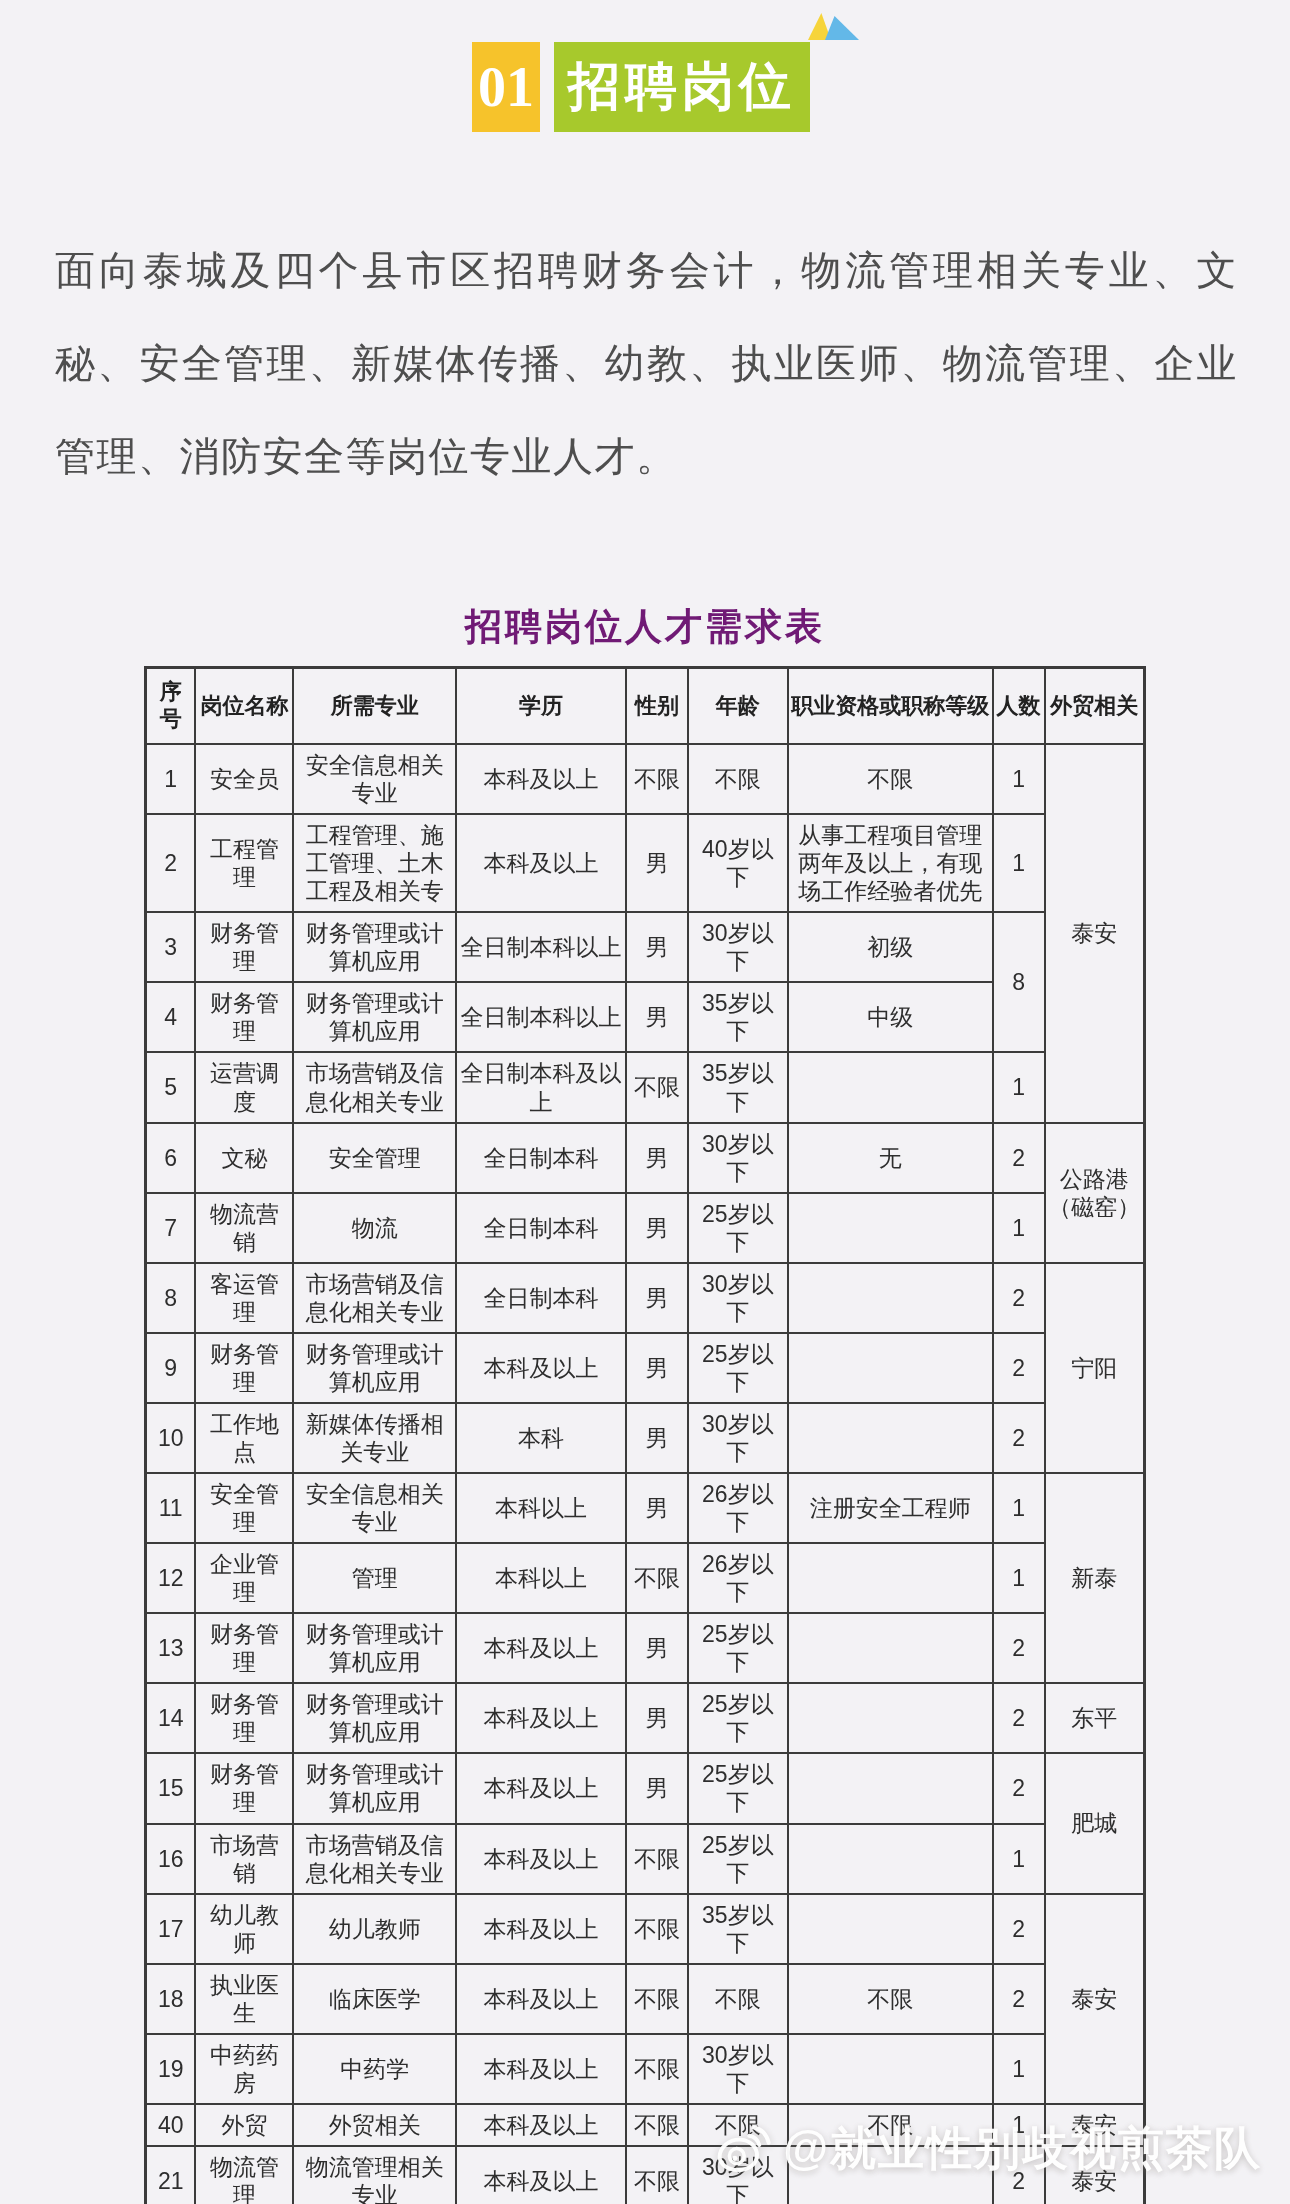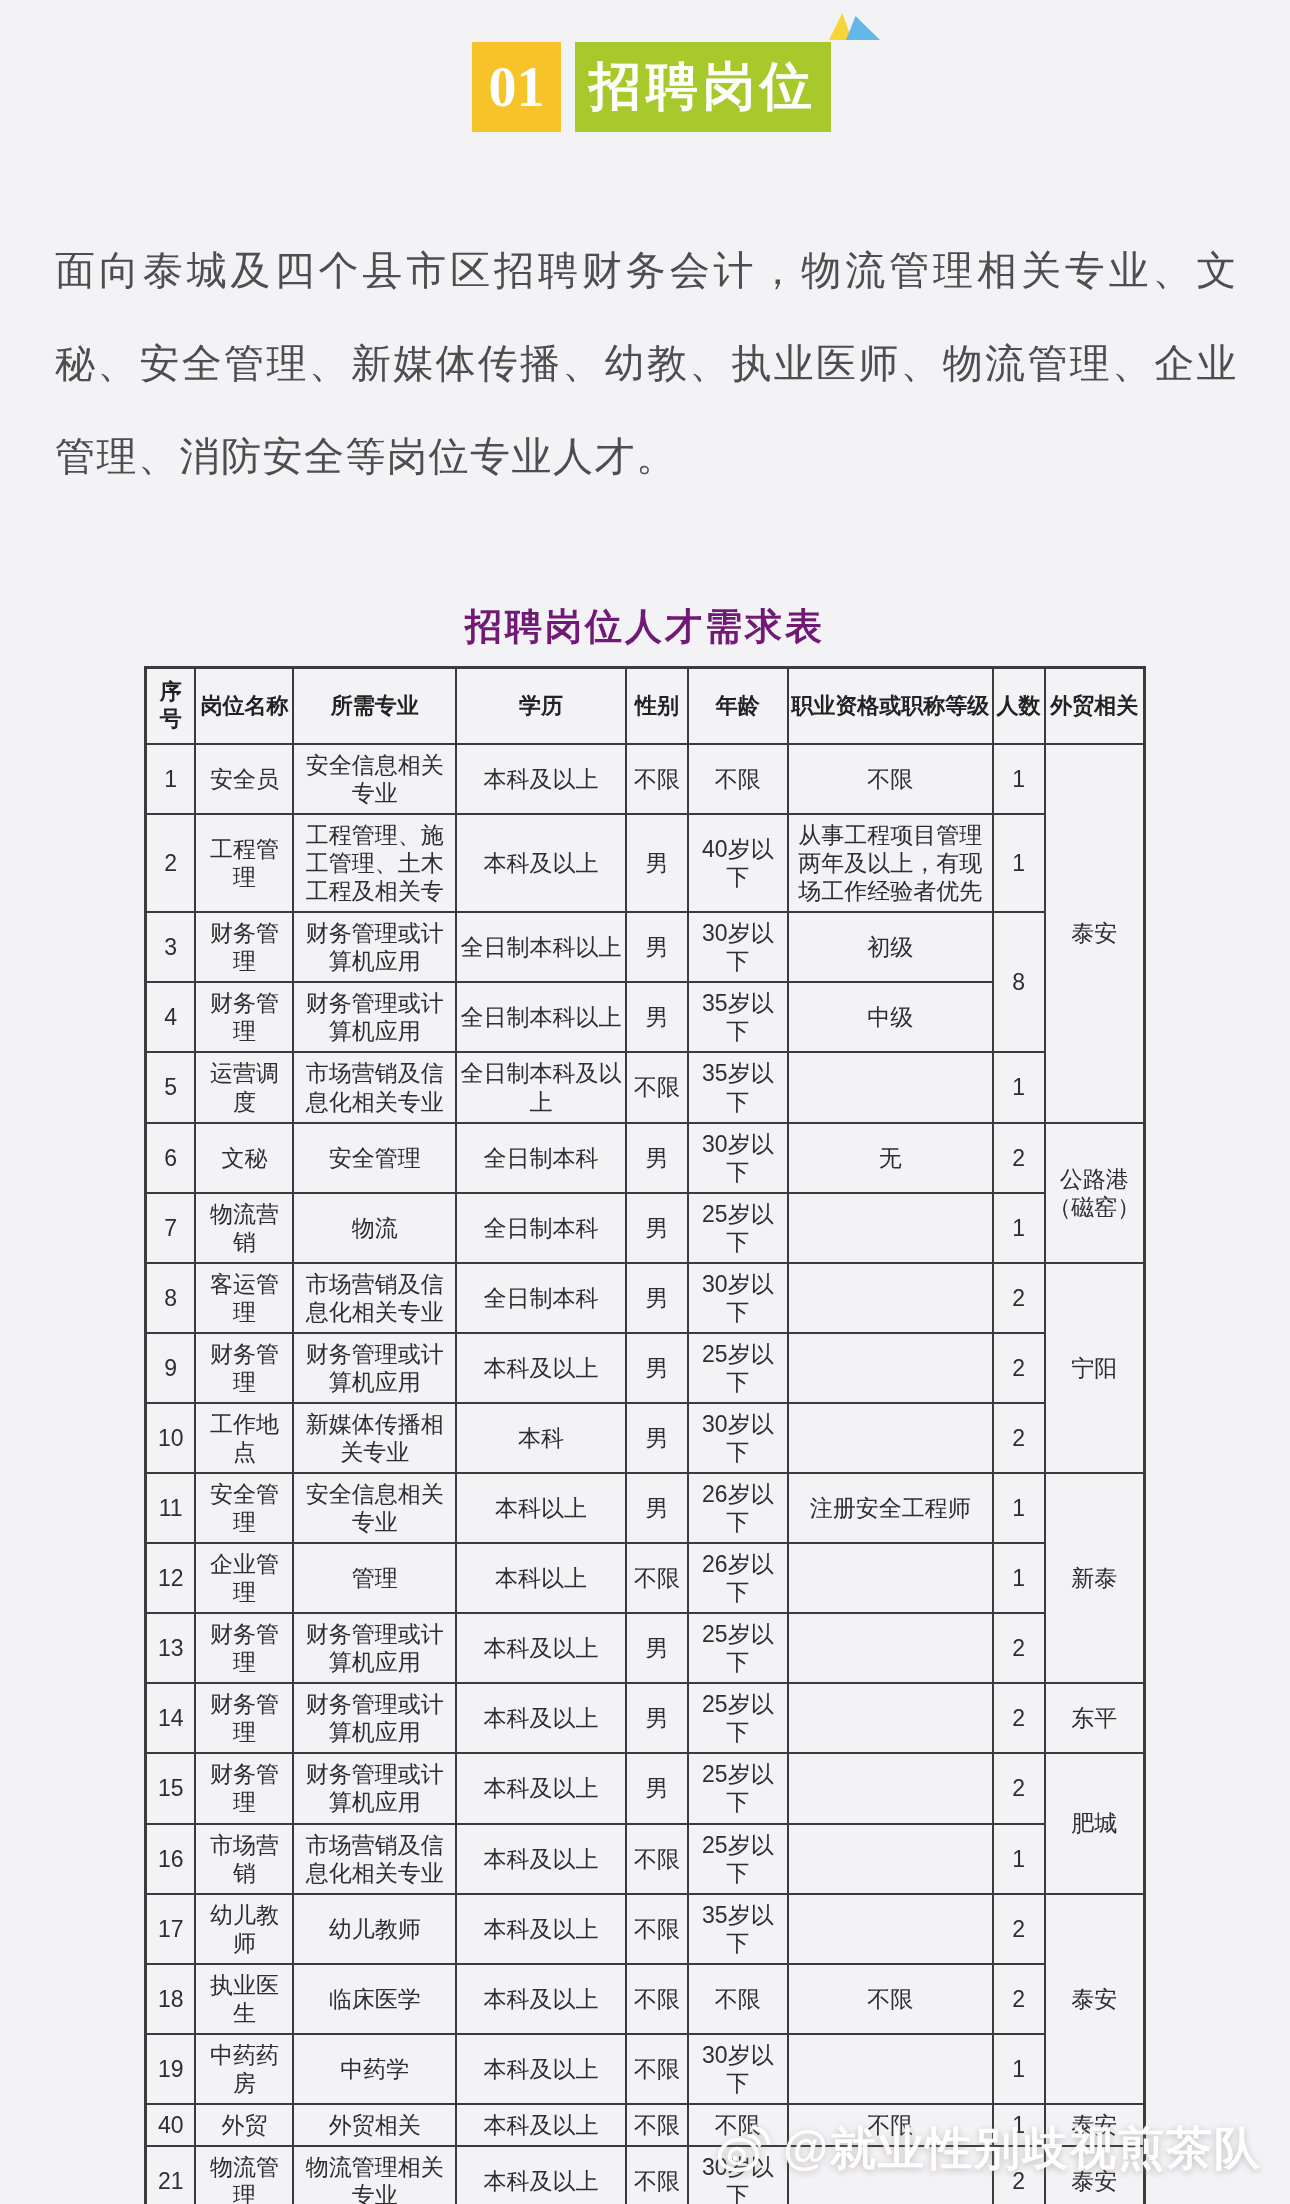--- a/index.html
+++ b/index.html
@@ -9,21 +9,21 @@
   *{box-sizing:border-box;}
   html,body{margin:0;padding:0;}
   body{
     width:1290px;height:2204px;position:relative;overflow:hidden;
     background:var(--page-bg);
     font-family:"Liberation Sans", sans-serif;
   }
   
   .badge{display:flex;align-items:stretch;margin:42px 0 0 472px;height:90px;}
   .badge-number{
-    width:89px;background:var(--badge-yellow);color:#fff;
+    width:68px;background:var(--badge-yellow);color:#fff;
     font-family:"Liberation Serif", serif;font-weight:bold;font-size:56px;
     display:flex;align-items:center;justify-content:center;
   }
   .badge-title-box{
     margin-left:14px;background:var(--badge-green);min-width:240px;padding:0 14px;
     display:flex;align-items:center;justify-content:center;position:relative;
     color:#fff;font-size:52px;font-weight:bold;letter-spacing:5px;
   }
   .flag{position:absolute;top:-29px;right:-50px;width:52px;height:28px;}
   .flag-y{position:absolute;left:0;bottom:1px;width:23px;height:27px;background:var(--flag-yellow);

